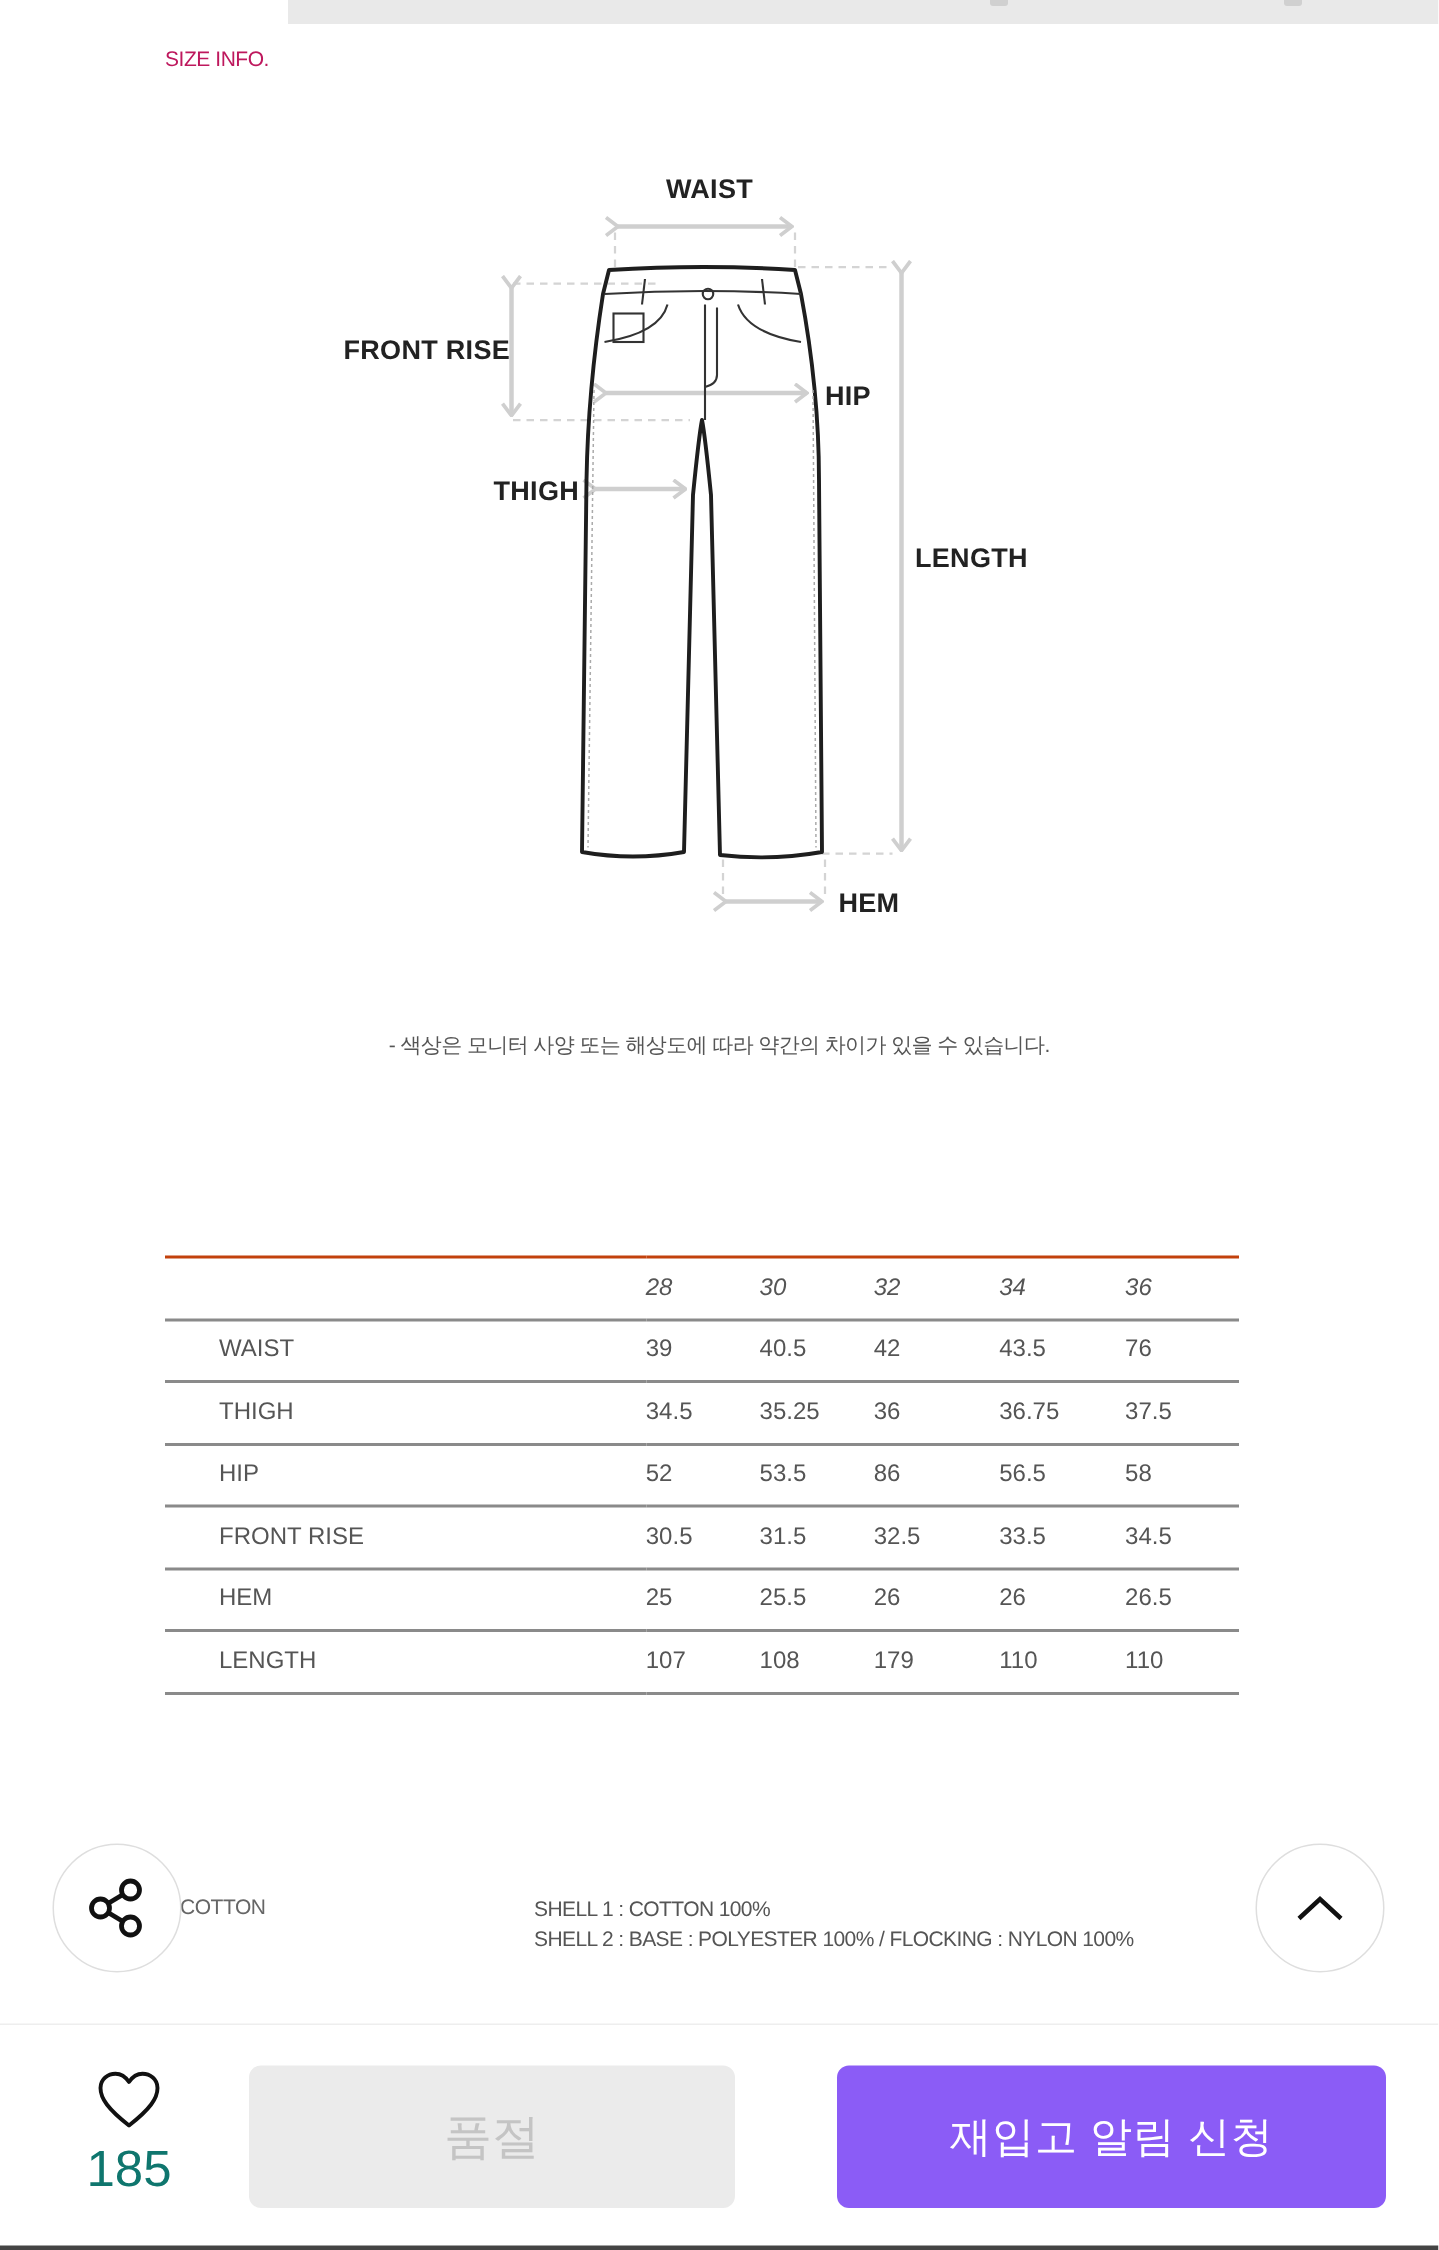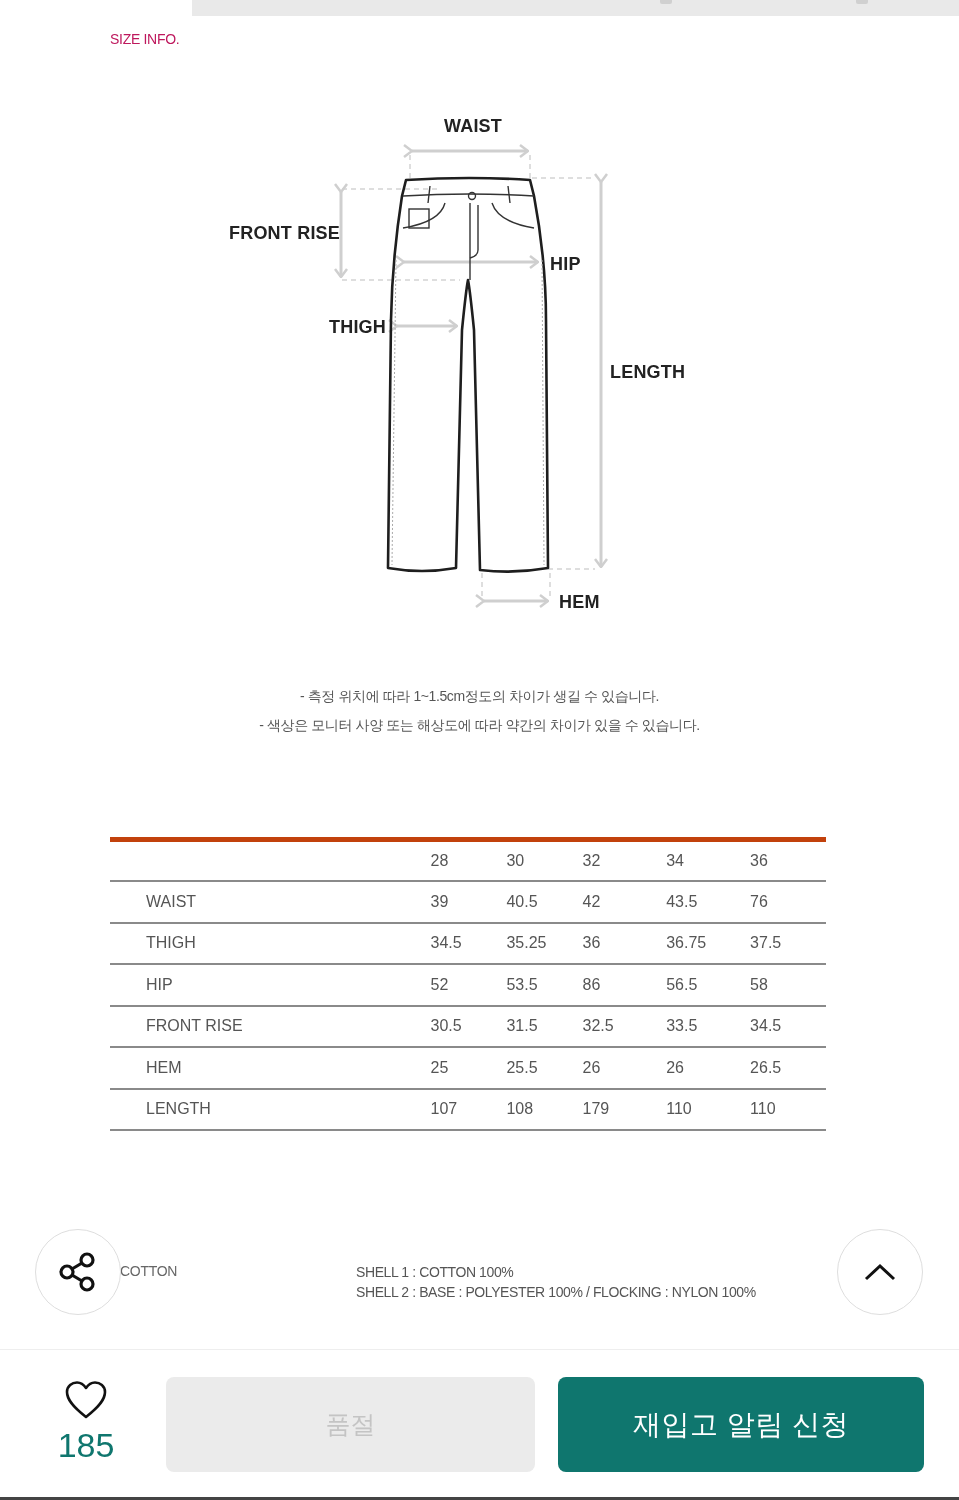--- a/index.html
+++ b/index.html
@@ -13,38 +13,38 @@
 
   .diagram { position: absolute; left: 0; top: 100px; width: 959px; height: 530px; }
   .diagram svg { position: absolute; left: 0; top: 0; }
   .dlabel { position: absolute; font-weight: bold; font-size: 18px; color: #222; letter-spacing: 0.2px; }
 
   .notes { position: absolute; left: 0; top: 682px; width: 959px; text-align: center; }
   .notes p { font-size: 14px; color: #555; line-height: 29px; letter-spacing: -0.4px; }
 
   .size-table { position: absolute; left: 110px; top: 837px; width: 716px; border-collapse: collapse; }
   .size-table tr { height: 41.5px; border-bottom: 2px solid #8a8a8a; }
-  .size-table thead tr { border-top: 5px solid #c2410c; }
+  .size-table thead tr { border-top: 2px solid #c2410c; font-style: italic; }
   .size-table td, .size-table th { font-size: 16px; color: #555; font-weight: normal; text-align: left; vertical-align: middle; }
   .size-table .lbl { width: 326px; padding-left: 36px; }
   .size-table .c { width: 77px; }
   .size-table .c.w2 { width: 85px; }
 
   .fabric { position: absolute; left: 120px; top: 1263px; font-size: 14px; color: #666; letter-spacing: -0.3px; }
   .fabric-lines { position: absolute; left: 356px; top: 1262px; font-size: 14px; color: #555; line-height: 20px; letter-spacing: -0.4px; }
 
   .fab-btn { position: absolute; width: 86px; height: 86px; border-radius: 50%; background: #fff; border: 1.5px solid #dedede; display: flex; align-items: center; justify-content: center; }
   .share-btn { left: 35px; top: 1229px; }
   .top-btn { left: 837px; top: 1229px; }
 
   .bottom-divider { position: absolute; left: 0; top: 1349px; width: 959px; height: 1px; background: #eeeeee; }
   .like { position: absolute; left: 50px; top: 1380px; width: 72px; text-align: center; }
   .like .count { font-size: 34px; color: #0f766e; margin-top: 2px; display: block; }
-  .soldout-btn { position: absolute; left: 166px; top: 1377px; width: 369px; height: 95px; border-radius: 8px; background: #ebebeb; color: #c4c4c4; font-size: 25px; display: flex; align-items: center; justify-content: center; border: none; }
-  .restock-btn { position: absolute; left: 558px; top: 1377px; width: 366px; height: 95px; border-radius: 8px; background: #0f766e; color: #fff; font-size: 28px; display: flex; align-items: center; justify-content: center; border: none; letter-spacing: 0.5px; }
+  .soldout-btn { position: absolute; left: 166px; top: 1377px; width: 324px; height: 95px; border-radius: 8px; background: #ebebeb; color: #c4c4c4; font-size: 32px; display: flex; align-items: center; justify-content: center; border: none; }
+  .restock-btn { position: absolute; left: 558px; top: 1377px; width: 366px; height: 95px; border-radius: 8px; background: #8b5cf6; color: #fff; font-size: 28px; display: flex; align-items: center; justify-content: center; border: none; letter-spacing: 0.5px; }
   .bottom-edge { position: absolute; left: 0; top: 1497px; width: 959px; height: 3px; background: #444; }
 </style>
 </head>
 <body>
 
 <div class="top-bar">
   <span class="tick" style="left:468px"></span>
   <span class="tick" style="left:664px"></span>
 </div>
 
@@ -99,21 +99,20 @@
   </svg>
   <div class="dlabel" style="left:444px; top:16px;">WAIST</div>
   <div class="dlabel" style="left:229px; top:123px;">FRONT RISE</div>
   <div class="dlabel" style="left:550px; top:154px;">HIP</div>
   <div class="dlabel" style="left:329px; top:217px;">THIGH</div>
   <div class="dlabel" style="left:610px; top:262px;">LENGTH</div>
   <div class="dlabel" style="left:559px; top:492px;">HEM</div>
 </div>
 
 <div class="notes">
-  <p>- 측정 위치에 따라 1~1.5cm정도의 차이가 생길 수 있습니다.</p>
   <p>- 색상은 모니터 사양 또는 해상도에 따라 약간의 차이가 있을 수 있습니다.</p>
 </div>
 
 <table class="size-table">
   <thead>
     <tr>
       <th class="lbl"></th>
       <th class="c">28</th>
       <th class="c">30</th>
       <th class="c w2">32</th>

